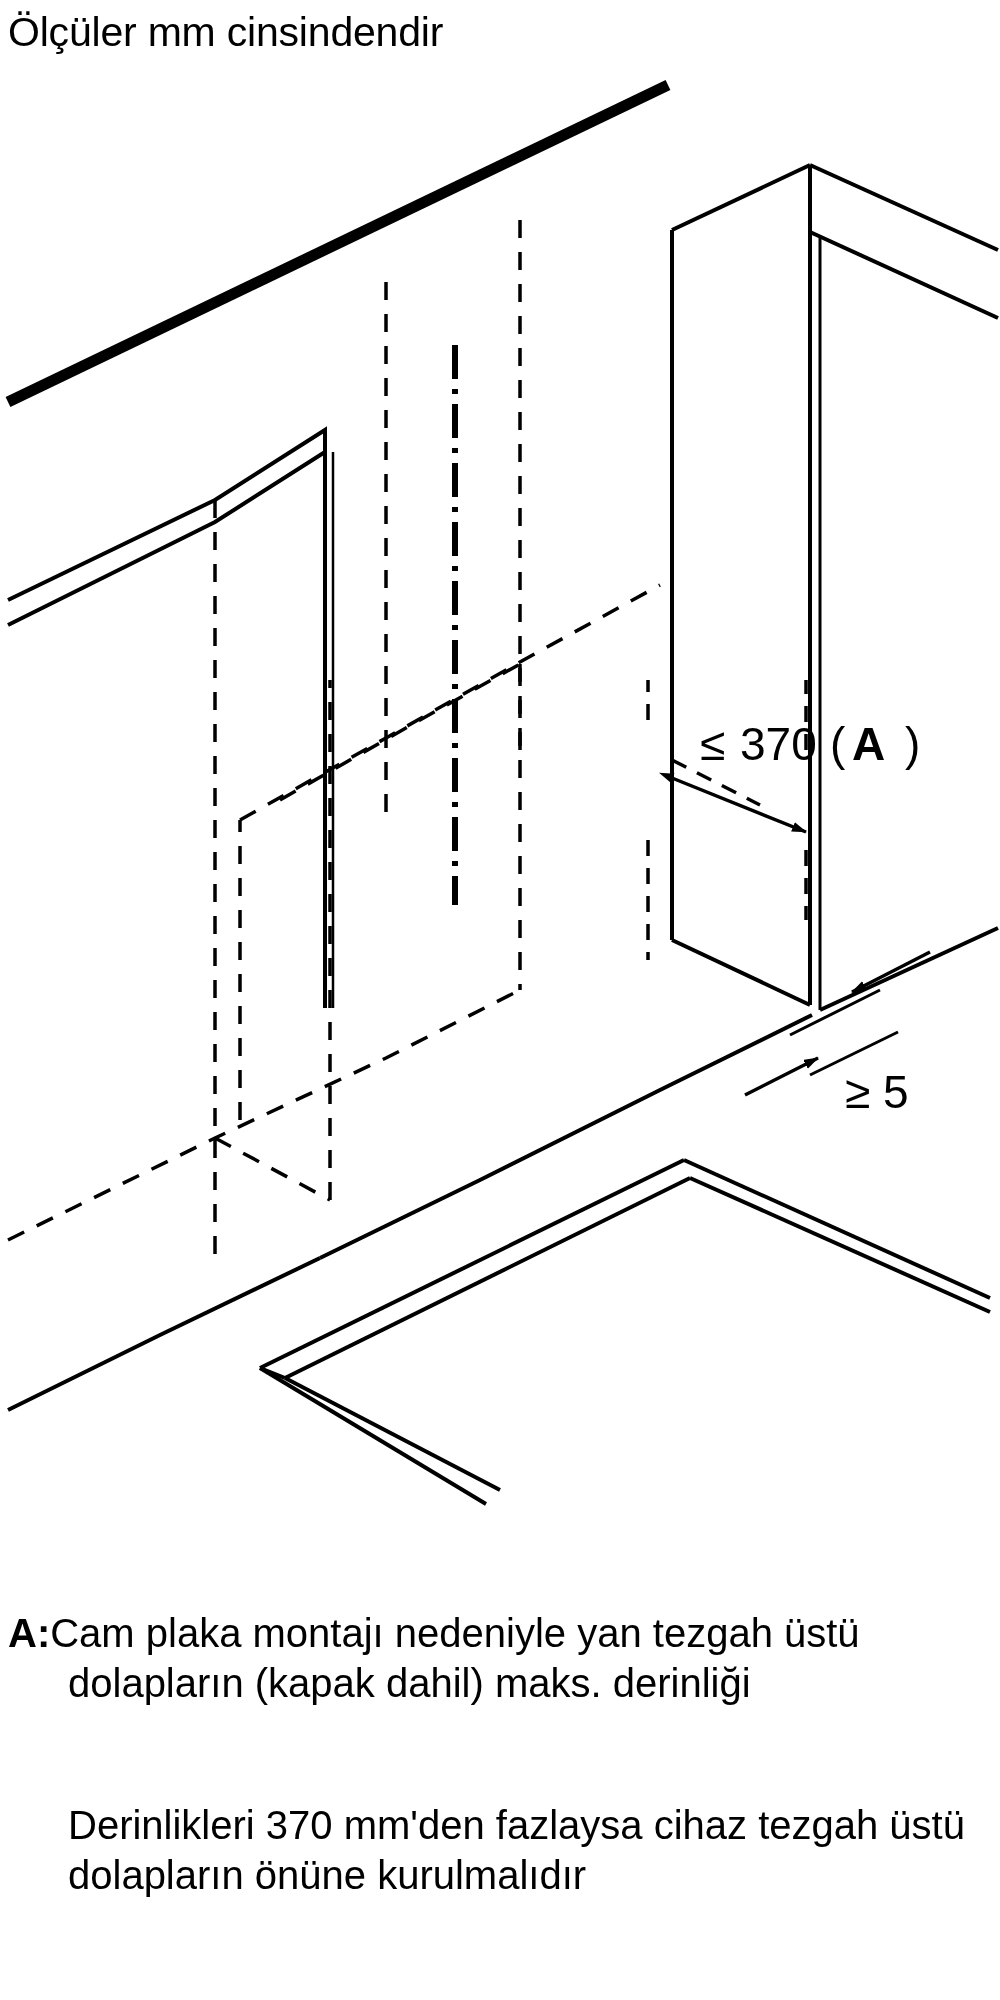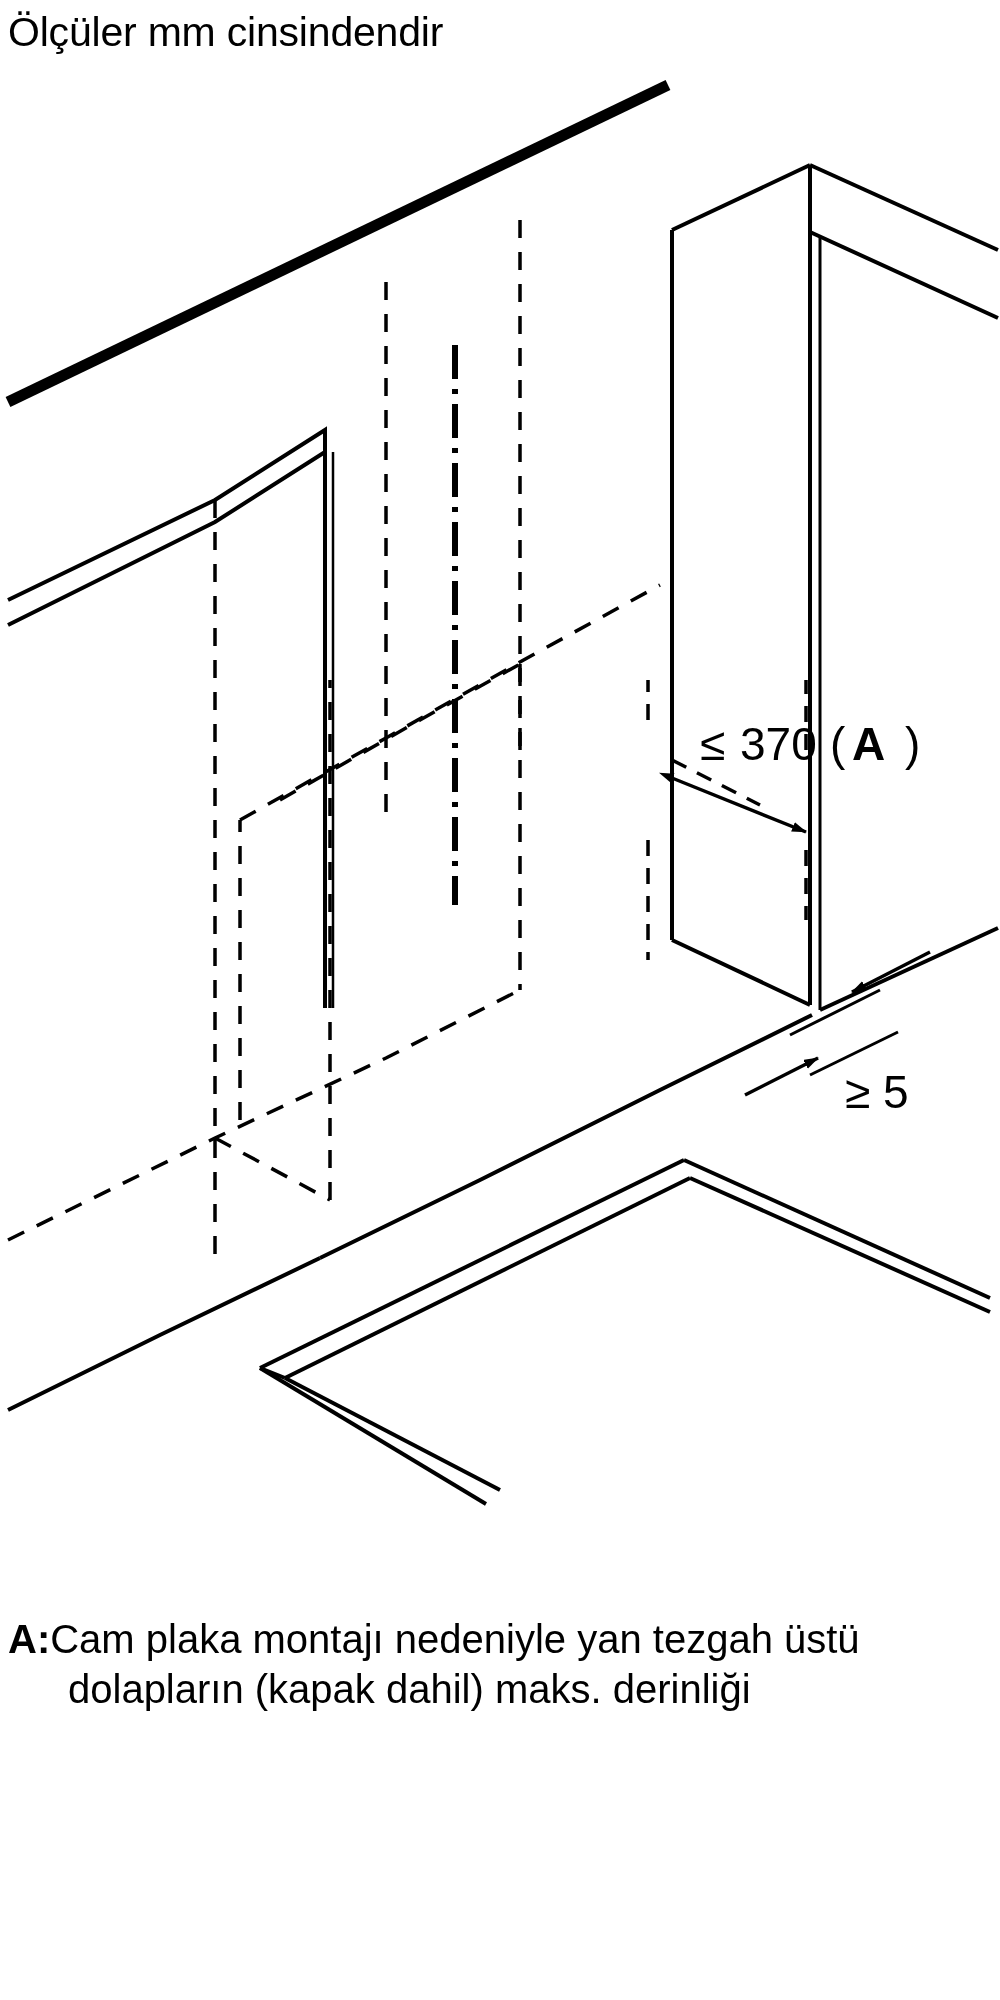--- a/index.html
+++ b/index.html
@@ -52,21 +52,20 @@
     font-weight: bold;
     fill: #000000;
   }
   .caption-block {
     position: absolute;
     left: 8px;
     width: 960px;
     font-size: 40px;
     line-height: 50px;
     color: #000000;
-    margin-top: 6px;
   }
   #caption-a {
     top: 1608px;
   }
   #caption-b {
     top: 1800px;
   }
   .hang {
     padding-left: 60px;
     text-indent: -60px;
@@ -182,14 +181,19 @@
     </g>
 
   </svg>
 
   <div class="caption-block" id="caption-a">
     <div class="hang">
       <span class="marker">A:</span><span class="cap-text">Cam plaka montajı nedeniyle yan tezgah üstü dolapların (kapak dahil) maks. derinliği</span>
     </div>
   </div>
 
+  <div class="caption-block" id="caption-b">
+    <div class="hang2">
+      <span class="cap-text">Derinlikleri 370 mm'den fazlaysa cihaz tezgah üstü dolapların önüne kurulmalıdır</span>
+    </div>
+  </div>
 
 </div>
 
 </body></html>

